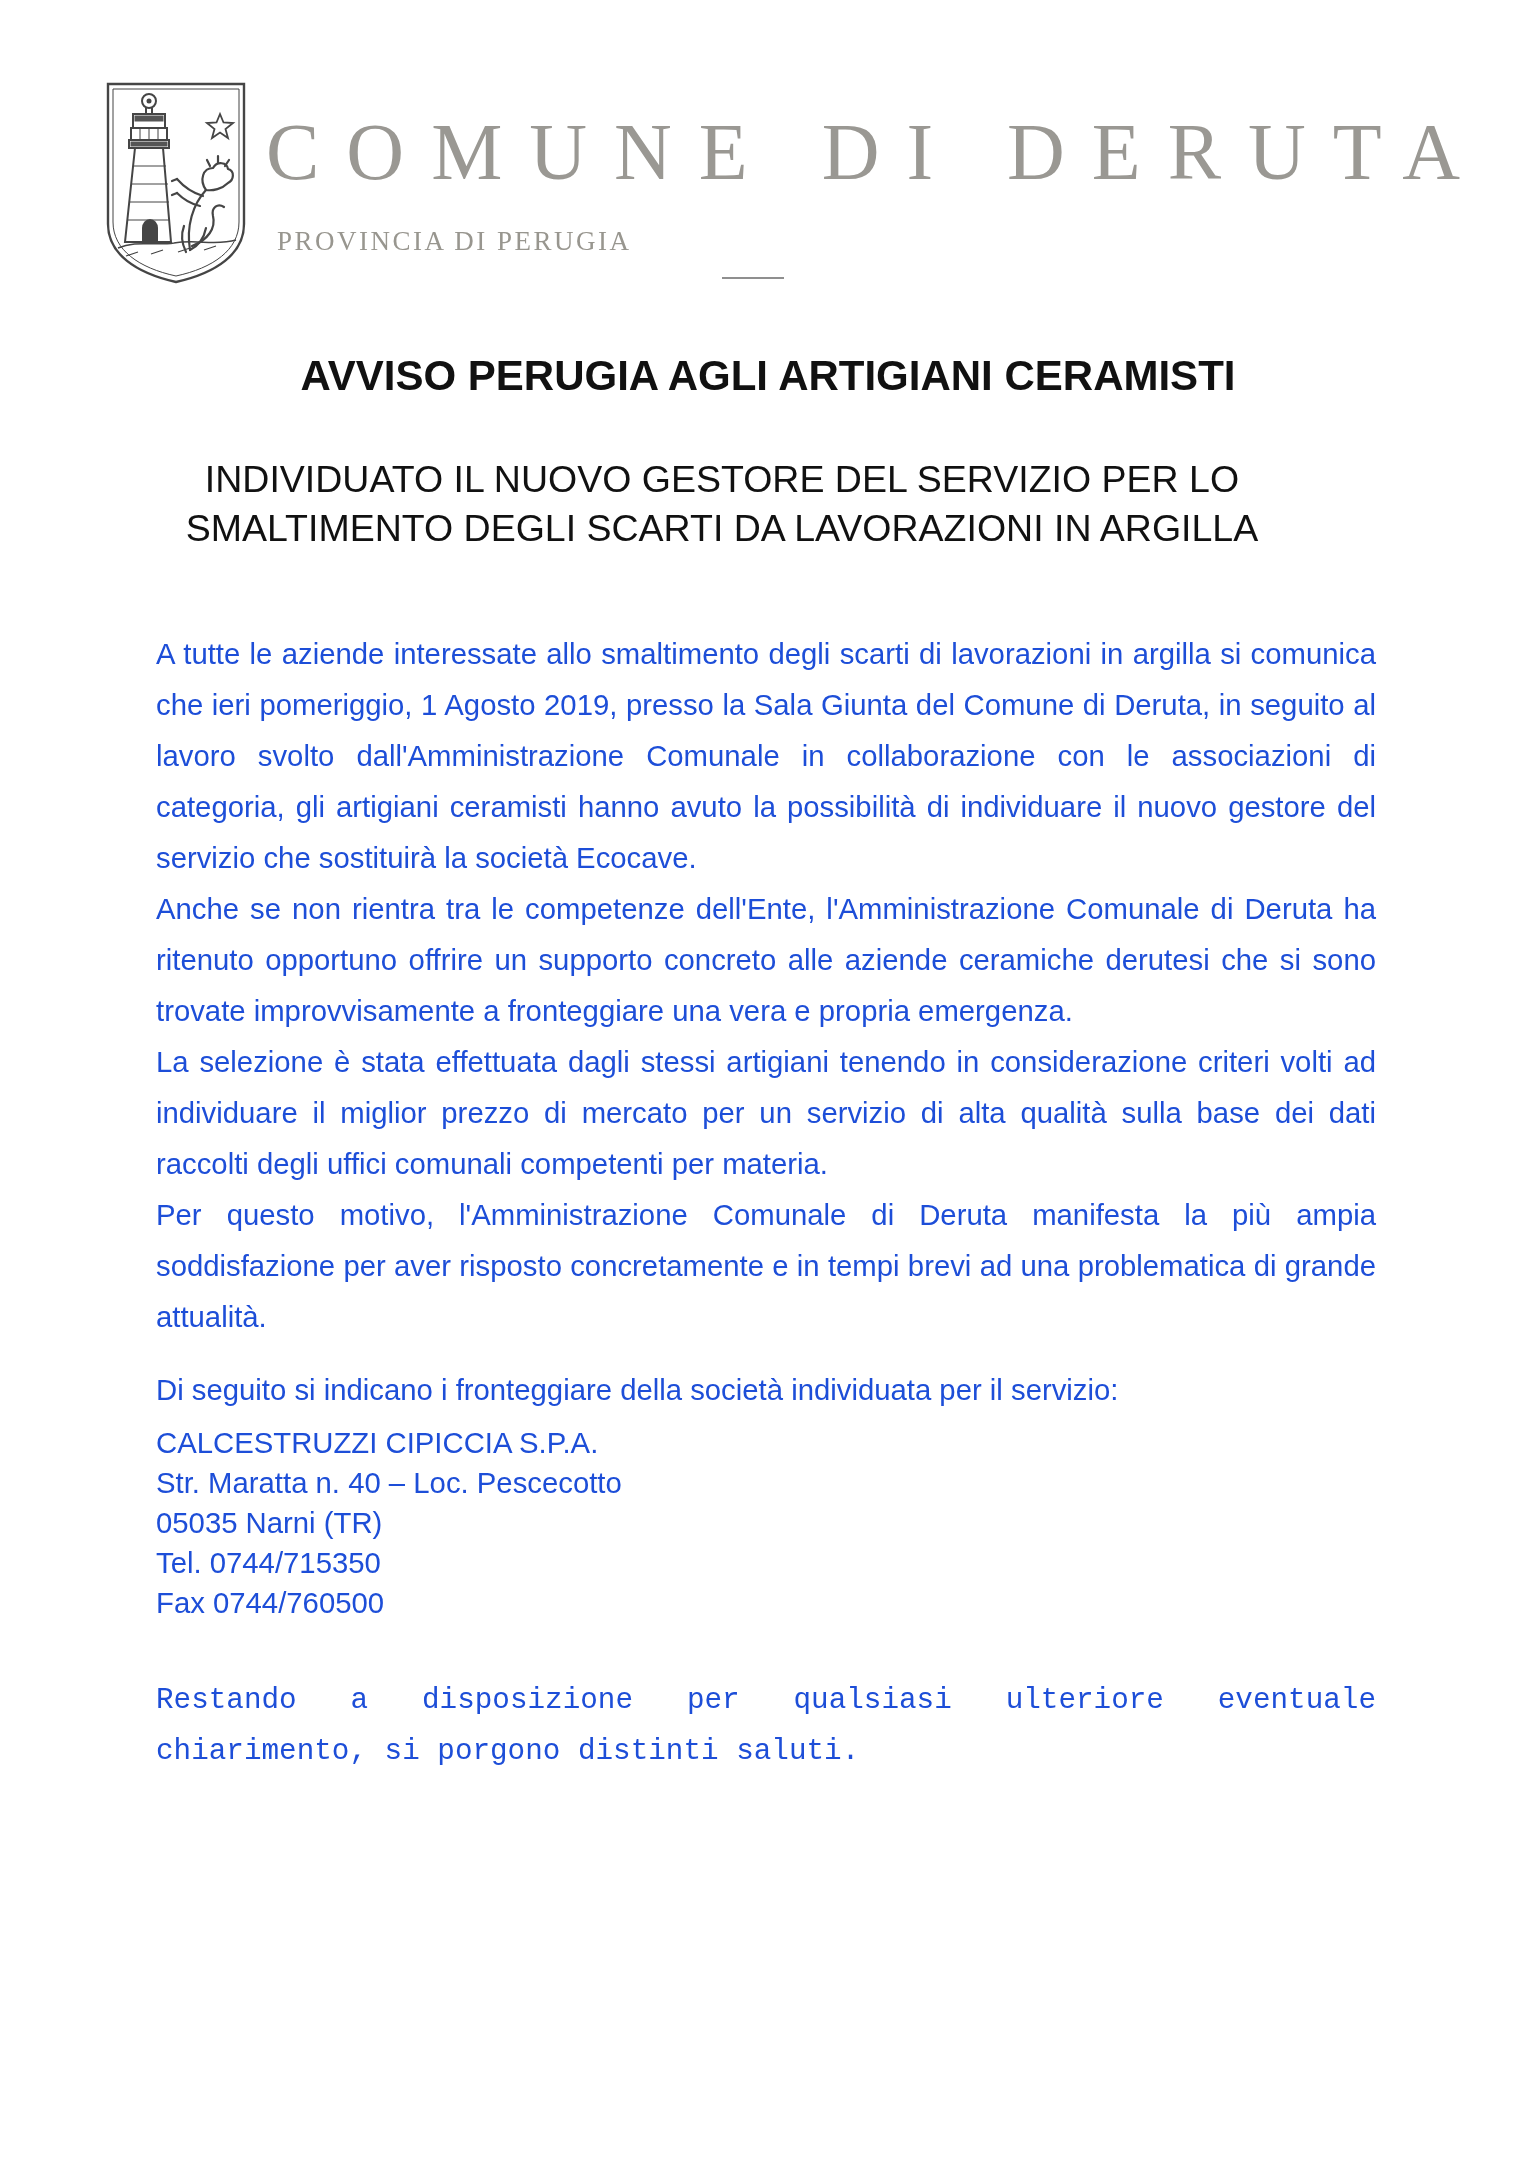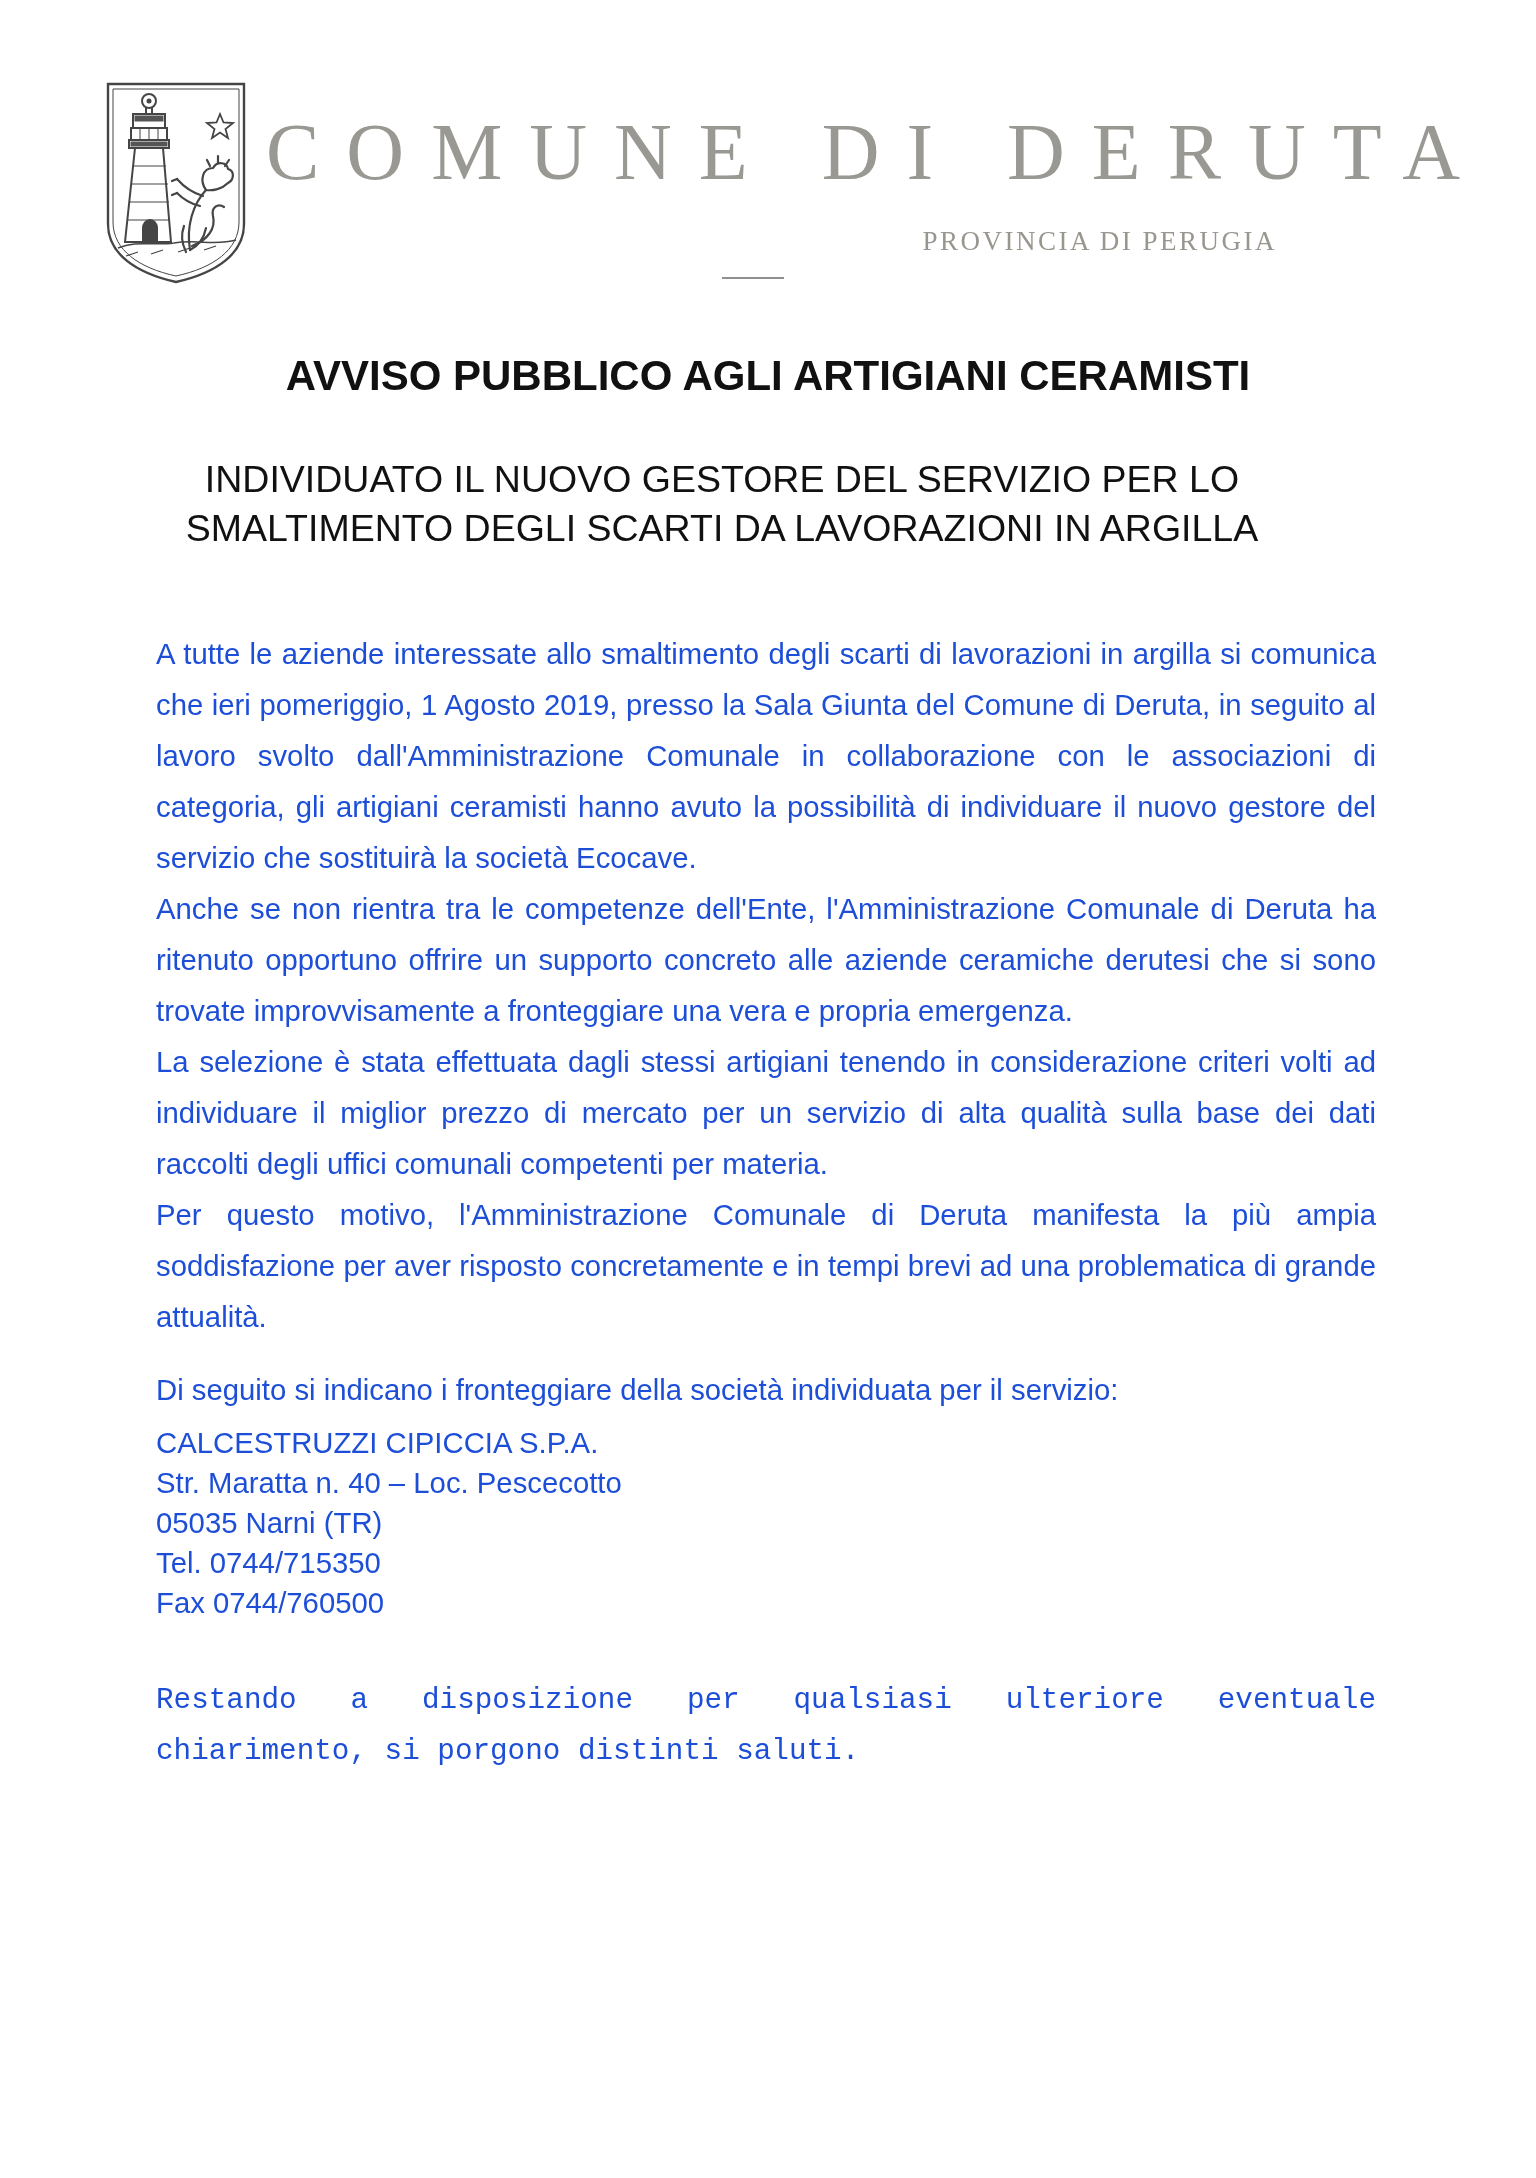--- a/index.html
+++ b/index.html
@@ -34,21 +34,21 @@
     line-height: 92px;
     letter-spacing: 27px;
     color: #9a9893;
     white-space: nowrap;
   }
   .province {
     position: absolute;
     left: 277px;
     top: 226px;
     width: 1000px;
-    text-align: right;
+    text-align: left;
     font-family: "Liberation Serif", serif;
     font-size: 27px;
     letter-spacing: 2.5px;
     color: #98968f;
     white-space: nowrap;
   }
   .header-rule {
     position: absolute;
     left: 722px;
     top: 277px;
@@ -153,21 +153,21 @@
         <path d="M22 172 C40 164 58 170 78 167 C100 163 120 170 140 164" stroke="#454545" stroke-width="1.5" fill="none"></path>
         <path d="M30 180 l12 -4 M55 178 l12 -4 M82 176 l12 -4 M108 174 l12 -4" stroke="#454545" stroke-width="1.2" fill="none"></path>
       </svg>
     </div>
 
     <div class="municipality">COMUNE DI DERUTA</div>
     <div class="province">PROVINCIA DI PERUGIA</div>
     <div class="header-rule"></div>
   </header>
 
-  <h1 class="notice-title">AVVISO PUBBLICO AGLI ARTIGIANI CERAMISTI</h1>
+  <h1 class="notice-title">AVVISO PERUGIA AGLI ARTIGIANI CERAMISTI</h1>
 
   <h2 class="notice-subtitle">
     <div>INDIVIDUATO IL NUOVO GESTORE DEL SERVIZIO PER LO</div>
     <div>SMALTIMENTO DEGLI SCARTI DA LAVORAZIONI IN ARGILLA</div>
   </h2>
 
   <main class="doc-body">
     <p>A tutte le aziende interessate allo smaltimento degli scarti di lavorazioni in argilla si comunica che ieri pomeriggio, 1 Agosto 2019, presso la Sala Giunta del Comune di Deruta, in seguito al lavoro svolto dall'Amministrazione Comunale in collaborazione con le associazioni di categoria, gli artigiani ceramisti hanno avuto la possibilità di individuare il nuovo gestore del servizio che sostituirà la società Ecocave.</p>
     <p>Anche se non rientra tra le competenze dell'Ente, l'Amministrazione Comunale di Deruta ha ritenuto opportuno offrire un supporto concreto alle aziende ceramiche derutesi che si sono trovate improvvisamente a fronteggiare una vera e propria emergenza.</p>
     <p>La selezione è stata effettuata dagli stessi artigiani tenendo in considerazione criteri volti ad individuare il miglior prezzo di mercato per un servizio di alta qualità sulla base dei dati raccolti degli uffici comunali competenti per materia.</p>

